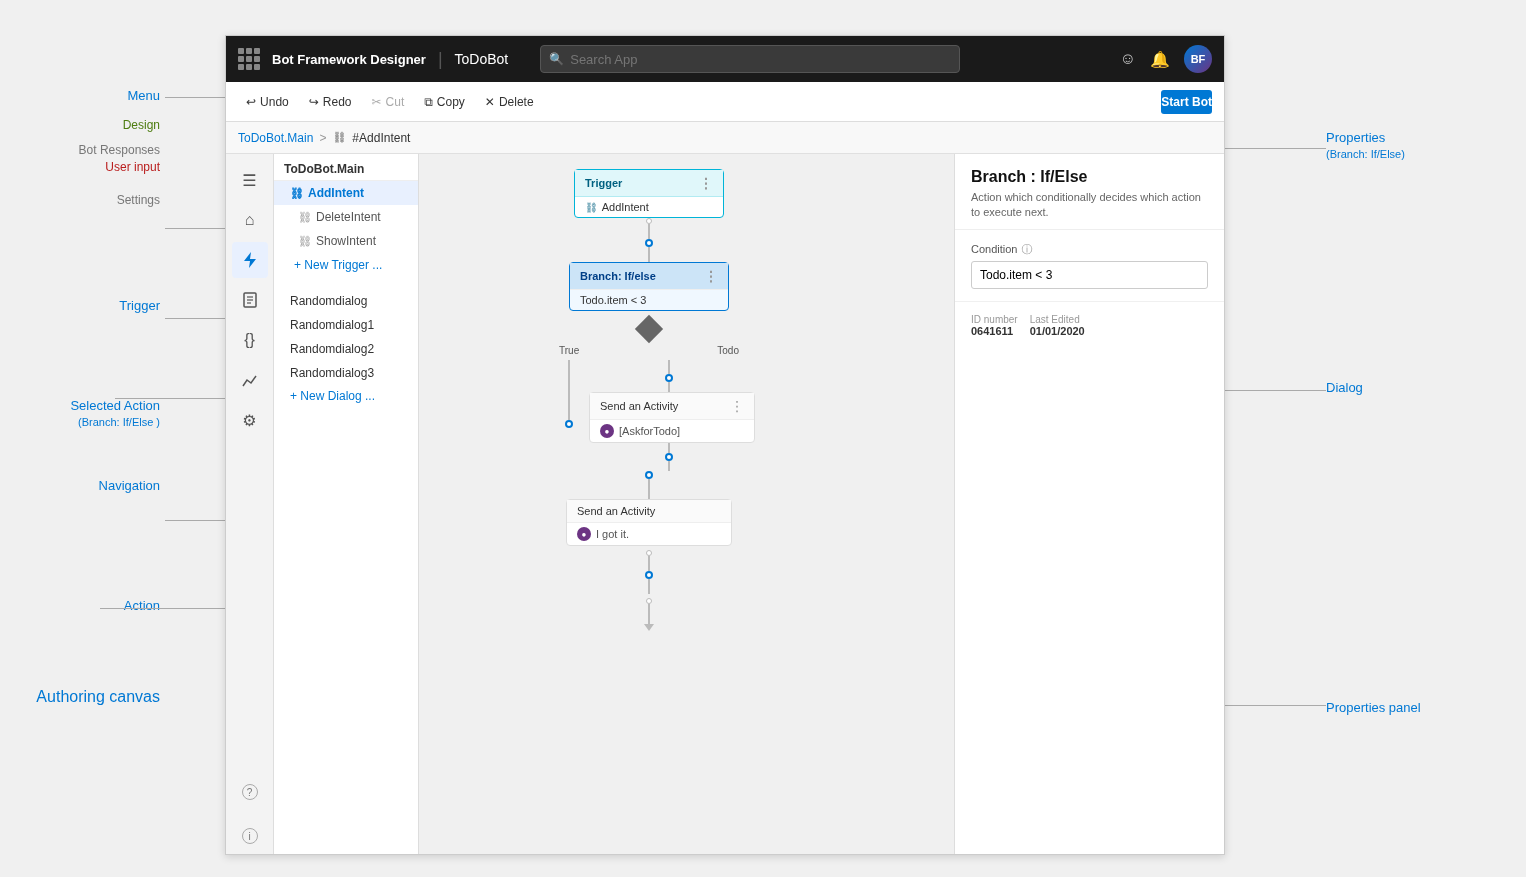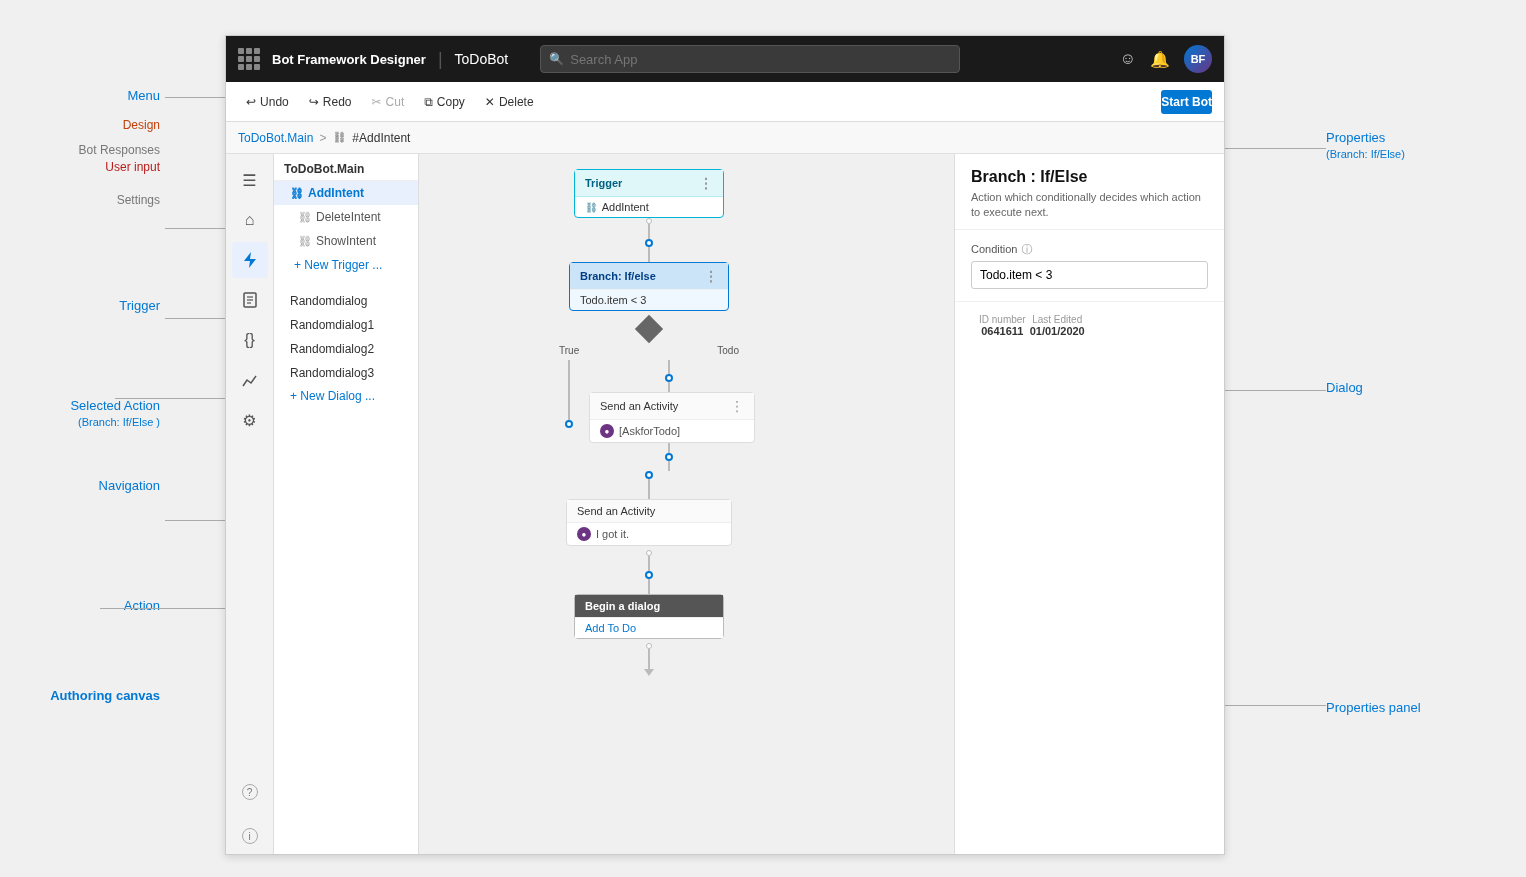--- a/index.html
+++ b/index.html
@@ -435,26 +435,25 @@
     .props-field-input {
       width: 100%;
       height: 28px;
       border: 1px solid #ccc;
       border-radius: 3px;
       padding: 0 8px;
       font-size: 12px;
       outline: none;
     }
     .props-meta {
-      padding: 12px 24px;
+      padding: 12px 16px;
       font-size: 11px;
       color: #555;
       display: flex;
-      gap: 4px;
-      text-align: center;
+      gap: 12px;
     }
     .props-meta-item {}
     .props-meta-label { color: #999; font-size: 10px; }
     .props-meta-value { color: #333; font-weight: 600; font-size: 11px; }
 
     .canvas-flow {
       display: flex;
       flex-direction: column;
       align-items: center;
     }
@@ -505,30 +504,30 @@
       color: #777;
     }
   </style>
 </head>
 <body>
 
 <div class="outer-wrapper">
 
   <div style="position:absolute; left:30px; top:88px; text-align:right; width:130px;">
     <div style="position:absolute; top:0; right:0; color:#0078d4; font-size:13px; font-weight:500;">Menu</div>
-    <div style="position:absolute; top:30px; right:0; color:#c2410c; font-size:12px;">Design</div>
+    <div style="position:absolute; top:30px; right:0; color:#4d7c0f; font-size:12px;">Design</div>
     <div style="position:absolute; top:55px; right:0; color:#777; font-size:12px;text-align:right;">Bot Responses</div>
     <div style="position:absolute; top:72px; right:0; color:#b91c1c; font-size:12px;">User input</div>
     <div style="position:absolute; top:105px; right:0; color:#777; font-size:12px;">Settings</div>
     <div style="position:absolute; top:210px; right:0; color:#0078d4; font-size:13px; font-weight:500;">Trigger</div>
     <div style="position:absolute; top:310px; right:0; color:#0078d4; font-size:13px; font-weight:500;">Selected Action</div>
     <div style="position:absolute; top:328px; right:0; color:#0078d4; font-size:11px;">(Branch: If/Else )</div>
     <div style="position:absolute; top:390px; right:0; color:#0078d4; font-size:13px; font-weight:500;">Navigation</div>
     <div style="position:absolute; top:510px; right:0; color:#0078d4; font-size:13px; font-weight:500;">Action</div>
-    <div style="position:absolute; top:600px; right:0; color:#0078d4; font-size:13px; font-weight:700;">Authoring canvas</div>
+    <div style="position:absolute; top:600px; right:0; color:#0078d4; font-size:16px; font-weight:400;">Authoring canvas</div>
   </div>
 
   <div style="position:absolute; right:30px; top:130px; text-align:left; width:170px;">
     <div style="position:absolute; top:0; left:0; color:#0078d4; font-size:13px; font-weight:500;">Properties</div>
     <div style="position:absolute; top:18px; left:0; color:#0078d4; font-size:11px;">(Branch: If/Else)</div>
     <div style="position:absolute; top:250px; left:0; color:#0078d4; font-size:13px; font-weight:500;">Dialog</div>
     <div style="position:absolute; top:570px; left:0; color:#0078d4; font-size:13px; font-weight:500;">Properties panel</div>
   </div>
 
   <div style="position:absolute; left:165px; top:97px; width:62px; height:1px; background:#aaa;"></div>
@@ -749,24 +748,20 @@
               <div class="send-icon">●</div>
               <span>I got it.</span>
             </div>
           </div>
 
           <div class="node-dot-small" style="margin-top:4px;"></div>
           <div class="v-line" style="height:15px;"></div>
           <div class="node-dot"></div>
           <div class="v-line" style="height:15px;"></div>
 
-          <div class="flow-node begin-node">
-            <div class="flow-node-header">Begin a dialog</div>
-            <div class="flow-node-body">Add To Do</div>
-          </div>
 
           <div class="node-dot-small" style="margin-top:4px;"></div>
           <div class="v-line" style="height:20px;"></div>
           <div class="arrow-down"></div>
         </div>
       </div>
 
       <div class="props-panel">
         <div class="props-header">
           <div class="props-title">Branch : If/Else</div>

